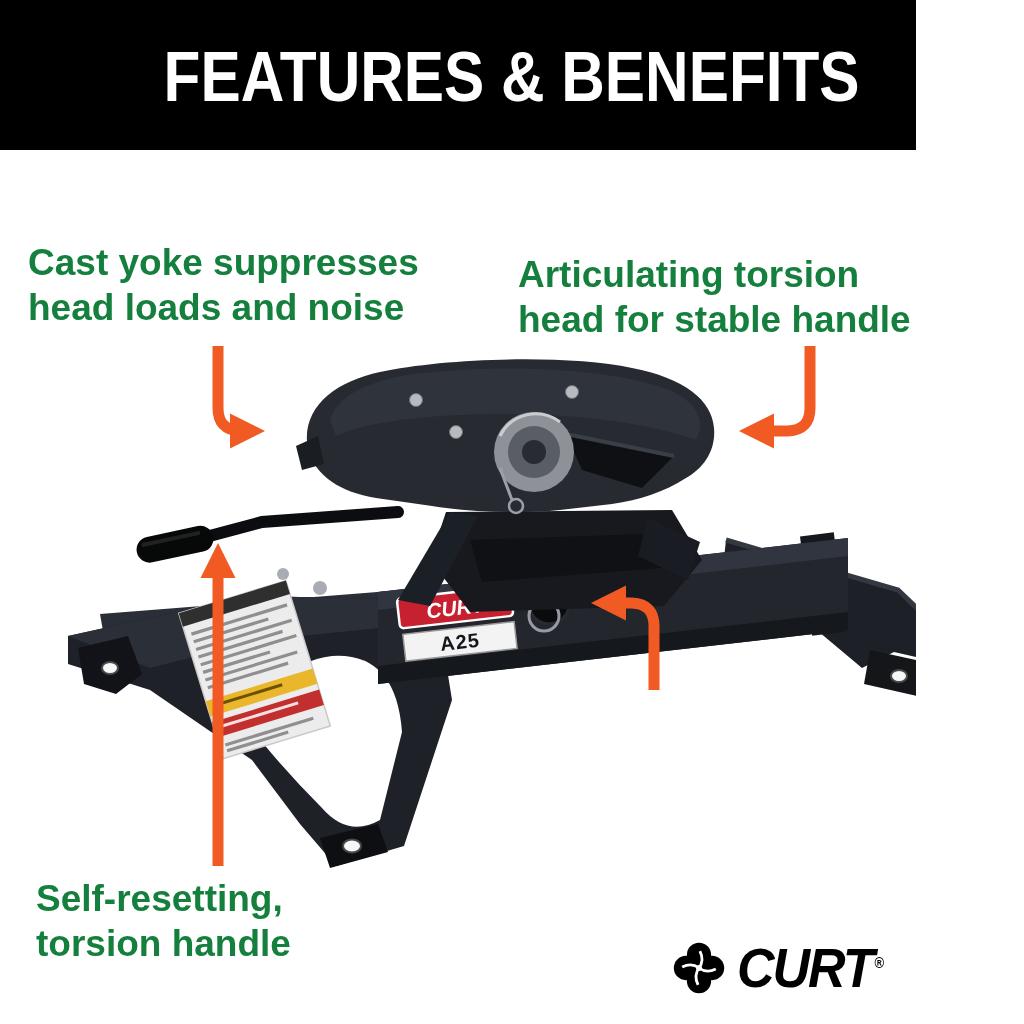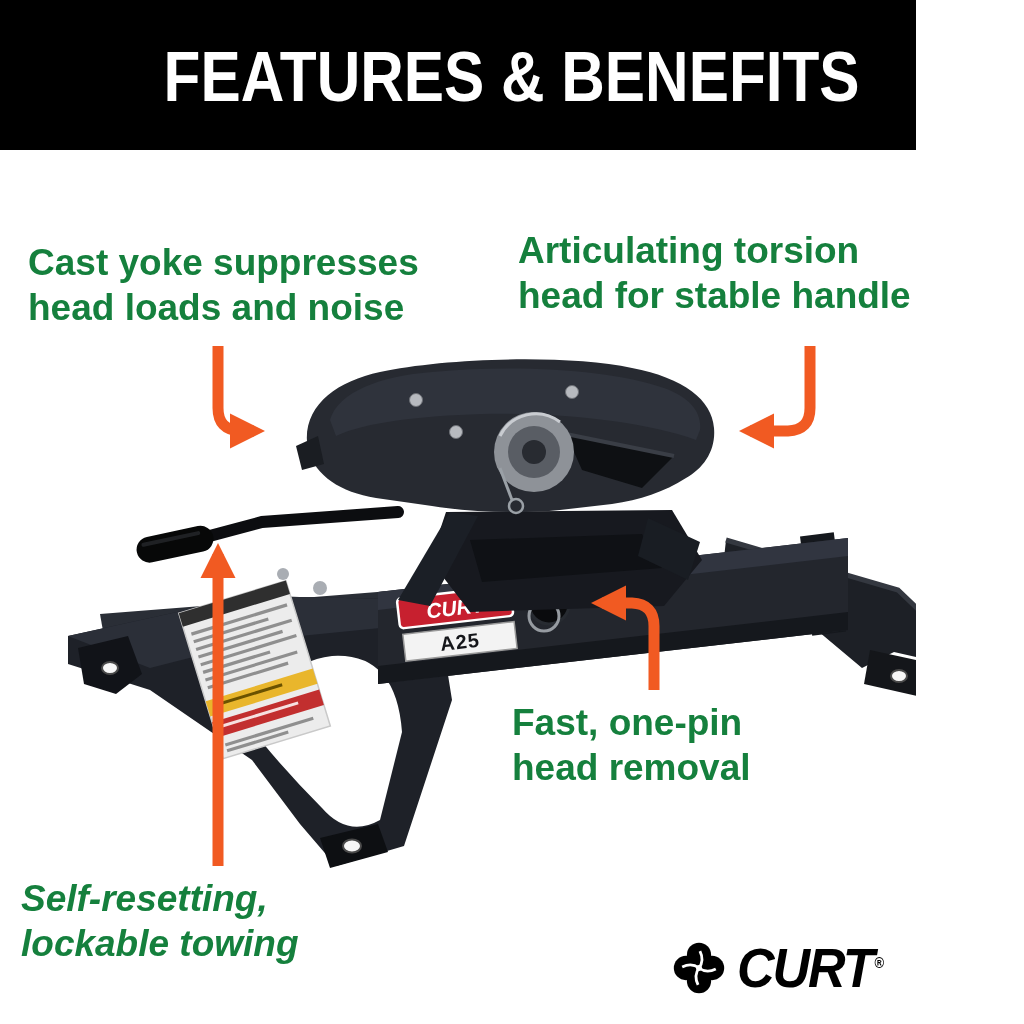--- a/index.html
+++ b/index.html
@@ -16,23 +16,23 @@
     color:#fff;font-size:58px;font-weight:800;letter-spacing:0px;
     transform:scaleY(1.22) scaleX(1.04);white-space:nowrap;
   }
   
   .callout{
     position:absolute;z-index:3;text-align:left;color:#15803d;
     font-size:37px;font-weight:700;line-height:1.22;
   }
   .callout .line{display:block;white-space:nowrap;}
   .co-cast{left:28px;top:240px;width:452px;}
-  .co-torsion{left:518px;top:228px;width:470px;}
+  .co-torsion{left:518px;top:252px;width:470px;}
   .co-pin{left:512px;top:700px;width:290px;}
-  .co-handle{left:21px;top:876px;width:340px;font-style:italic;}
+  .co-handle{left:36px;top:876px;width:340px;}
   
   .product-layer{position:absolute;left:40px;top:330px;width:940px;height:550px;z-index:1;}
   .arrow-layer{position:absolute;left:0;top:0;width:1024px;height:1024px;z-index:2;pointer-events:none;}
   
   .logo{
     position:absolute;right:34px;bottom:26px;z-index:3;
     display:flex;align-items:center;gap:10px;text-align:right;
   }
   .logo .wordmark{
     font-size:52px;font-weight:900;font-style:italic;color:#000;
@@ -164,27 +164,23 @@
   </svg>
 
   <div class="callout co-cast">
     <span class="line">Cast yoke suppresses</span>
     <span class="line">head loads and noise</span>
   </div>
   <div class="callout co-torsion">
     <span class="line">Articulating torsion</span>
     <span class="line">head for stable handle</span>
   </div>
-  <div class="callout co-pin">
-    <span class="line">Fast, one-pin</span>
-    <span class="line">head removal</span>
-  </div>
   <div class="callout co-handle">
     <span class="line">Self-resetting,</span>
-    <span class="line">lockable towing</span>
+    <span class="line">torsion handle</span>
   </div>
 
   <div class="logo">
     <svg width="56" height="56" viewBox="0 0 60 60" aria-hidden="true">
       <circle cx="30" cy="16" r="13" fill="#000"></circle>
       <circle cx="44" cy="30" r="13" fill="#000"></circle>
       <circle cx="30" cy="44" r="13" fill="#000"></circle>
       <circle cx="16" cy="30" r="13" fill="#000"></circle>
       <circle cx="30" cy="30" r="11" fill="#000"></circle>
       <path d="M30,30 Q36,22 31,12" stroke="#fff" stroke-width="3" fill="none"></path>

